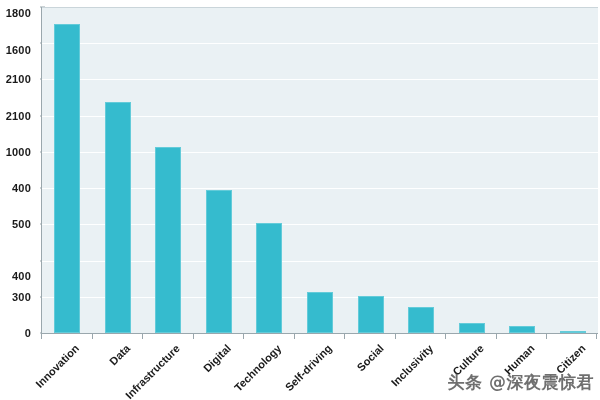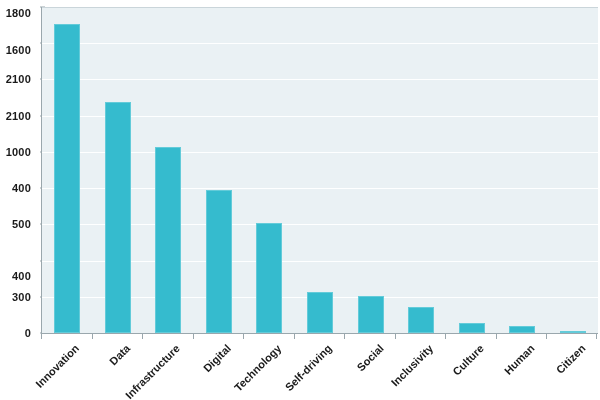--- a/index.html
+++ b/index.html
@@ -268,13 +268,14 @@
         <span>Culture</span>
       </div>
       <div class="x-label" style="left: 487.182px; margin-left: -37px;">
         <span>Human</span>
       </div>
       <div class="x-label" style="left: 537.727px; margin-left: -36px;">
         <span>Citizen</span>
       </div>
     </div>
 
+  <div id="watermark">头条 @深夜震惊君</div>
 </div>
 
 </body></html>

